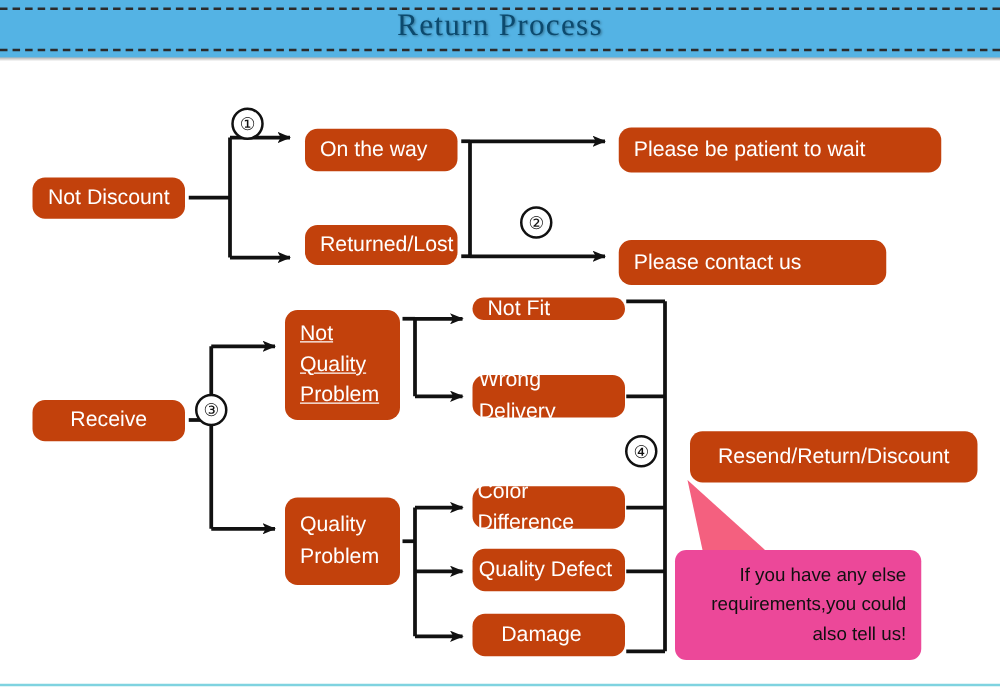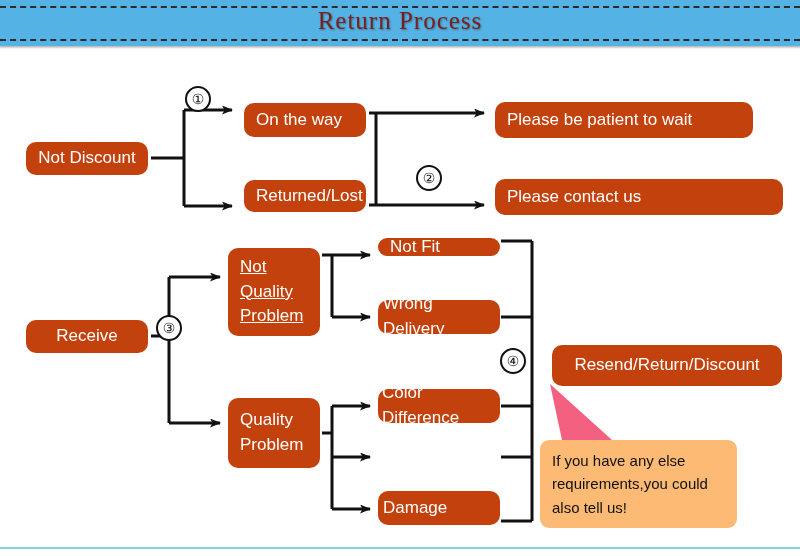--- a/index.html
+++ b/index.html
@@ -38,21 +38,21 @@
   #header .dash-top { top: 6px; }
   #header .dash-bottom { top: 39px; }
   #header-title {
     position: absolute;
     left: 0;
     top: 7px;
     width: 800px;
     text-align: center;
     font-family: "Liberation Serif", "DejaVu Serif", serif;
     font-size: 25px;
-    color: #7f1d1d;
+    color: #0c4a6e;
     letter-spacing: 1px;
     text-shadow: 1px 1px 2px rgba(0,0,0,0.35);
     white-space: nowrap;
   }
   #header-shadow {
     position: absolute;
     left: 0;
     top: 46px;
     width: 800px;
     height: 3px;
@@ -114,26 +114,27 @@
   }
 
   
   #callout {
     position: absolute;
     left: 540px;
     top: 440px;
     width: 197px;
     height: 88px;
     box-sizing: border-box;
-    background: #fdba74;
+    background: #ec4899;
     border-radius: 9px;
     color: #101010;
     font-size: 15px;
     line-height: 1.55;
     padding: 9px 12px 0 12px;
+    text-align: right;
   }
   #callout-tail {
     position: absolute;
     left: 540px;
     top: 384px;
     width: 110px;
     height: 60px;
     pointer-events: none;
   }
 </style>
@@ -210,21 +211,21 @@
   </div>
 
   <div class="step-circle" style="left:416px; top:165px;">
     <span>②</span>
   </div>
 
   <div class="node" style="left:495px; top:102px; width:258px; height:36px;">
     <span>Please be patient to wait</span>
   </div>
 
-  <div class="node" style="left:495px; top:179px; width:288px; height:36px;border-radius:10px;">
+  <div class="node" style="left:495px; top:192px; width:214px; height:36px;border-radius:10px;">
     <span>Please contact us</span>
   </div>
 
   <div class="node center" style="left:26px; top:320px; width:122px; height:33px;">
     <span>Receive</span>
   </div>
 
   <div class="step-circle" style="left:156px; top:315px;">
     <span>③</span>
   </div>
@@ -245,22 +246,25 @@
   </div>
 
   <div class="node" style="left:378px; top:300px; width:122px; height:34px; padding:0 5px;">
     <span>Wrong Delivery</span>
   </div>
 
   <div class="node" style="left:378px; top:389px; width:122px; height:34px; padding:0 4px;">
     <span>Color Difference</span>
   </div>
 
-
-  <div class="node" style="left:378px; top:491px; width:122px; height:34px; padding:0 5px;">
+  <div class="node" style="left:378px; top:439px; width:122px; height:34px; padding:0 5px;">
+    <span>Quality Defect</span>
+  </div>
+
+  <div class="node" style="left:378px; top:491px; width:122px; height:34px; padding:0 23px;">
     <span>Damage</span>
   </div>
 
   <div class="step-circle" style="left:500px; top:348px;">
     <span>④</span>
   </div>
 
   <div class="node center" style="left:552px; top:345px; width:230px; height:41px;">
     <span>Resend/Return/Discount</span>
   </div>

